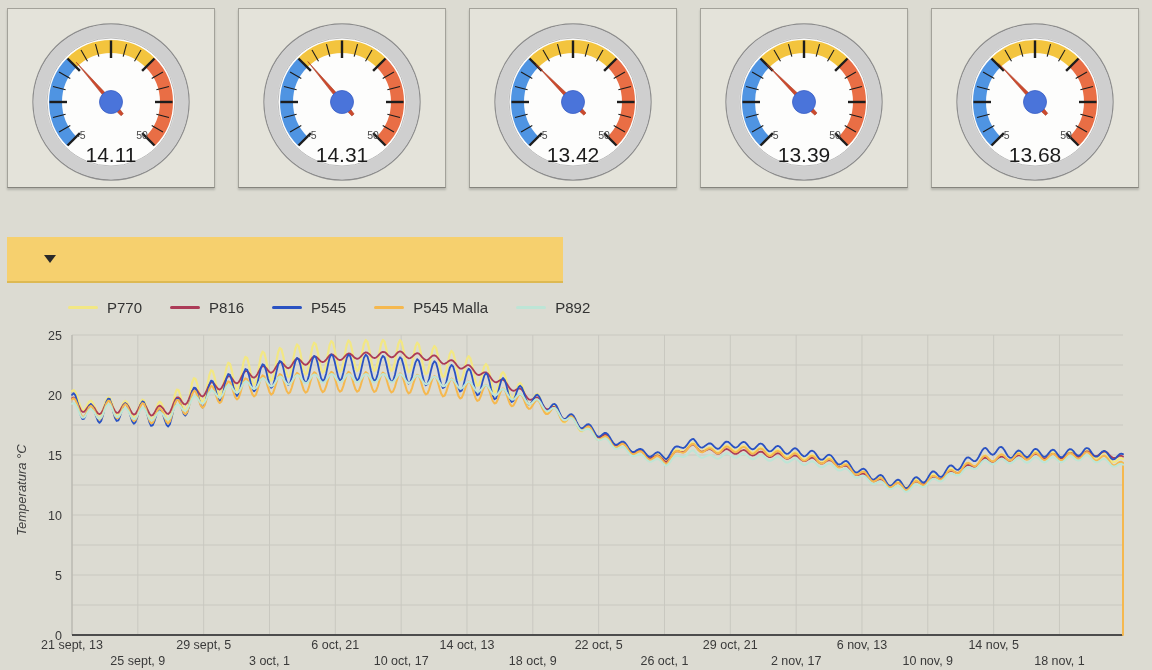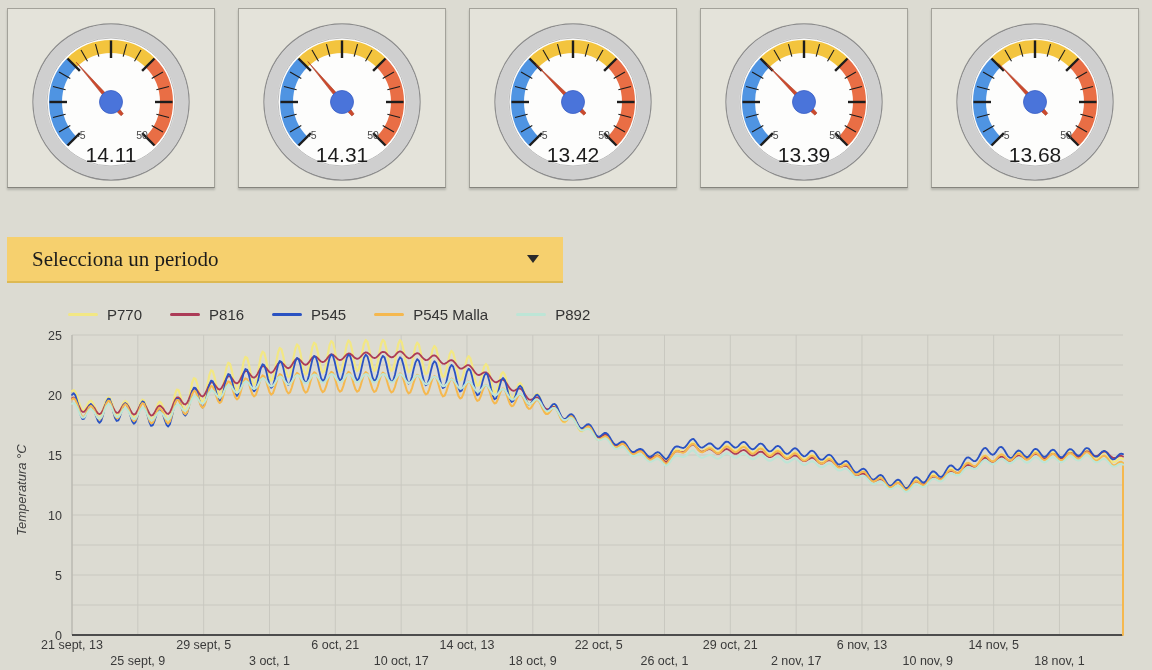--- a/index.html
+++ b/index.html
@@ -32,21 +32,21 @@
   .select.second{flex:1;}
   .caret{
     width:0;height:0;flex:none;margin-left:12px;
     border-left:6px solid transparent;border-right:6px solid transparent;
     border-top:8px solid #2a2a2a;
   }
   
   .chart-section{height:387px;}
   .legend{
     height:47px;box-sizing:border-box;padding:16px 8px 0 68px;
-    display:flex;align-items:center;gap:28px;
+    display:flex;align-items:flex-start;gap:28px;
   }
   .legend-item{display:flex;align-items:center;gap:9px;cursor:pointer;}
   .legend-swatch{width:30px;height:3px;border-radius:2px;flex:none;}
   .legend-label{font-size:15px;color:#333;}
   .chart-svg{display:block;}
 </style>
 </head>
 <body>
 
 <div class="gauge-row" id="gauge-row">
@@ -217,21 +217,20 @@
         <text x="131" y="129" text-anchor="middle" font-size="10.5" fill="#4a4a4a" font-family="&quot;Liberation Sans&quot;, sans-serif" font-weight="normal">50</text>
         <text x="100" y="152" text-anchor="middle" font-size="21" fill="#1c1c1c" font-family="&quot;Liberation Sans&quot;, sans-serif" font-weight="normal">13.68</text>
         <polygon points="0,-53 2.3,5 1.5,17 -1.5,17 -2.3,5" fill="#cc4a2d" stroke="#a63a22" stroke-width="0.5" transform="translate(100,92) rotate(-43.29818181818182)"></polygon>
         <circle cx="100" cy="92" r="11.5" fill="#4a74da" stroke="#3a5ec4" stroke-width="0.8"></circle>
       </svg>
     </div>
   </div>
 
 <div class="filter-bar">
   <div class="select first">
-    <span>Selecciona un periodo</span>
     <span class="caret"></span>
   </div>
 </div>
 
 <div class="chart-section">
   <div class="legend" id="legend">
       <div class="legend-item">
         <span class="legend-swatch" style="background: rgb(242, 231, 132);"></span>
         <span class="legend-label">P770</span>
       </div>

